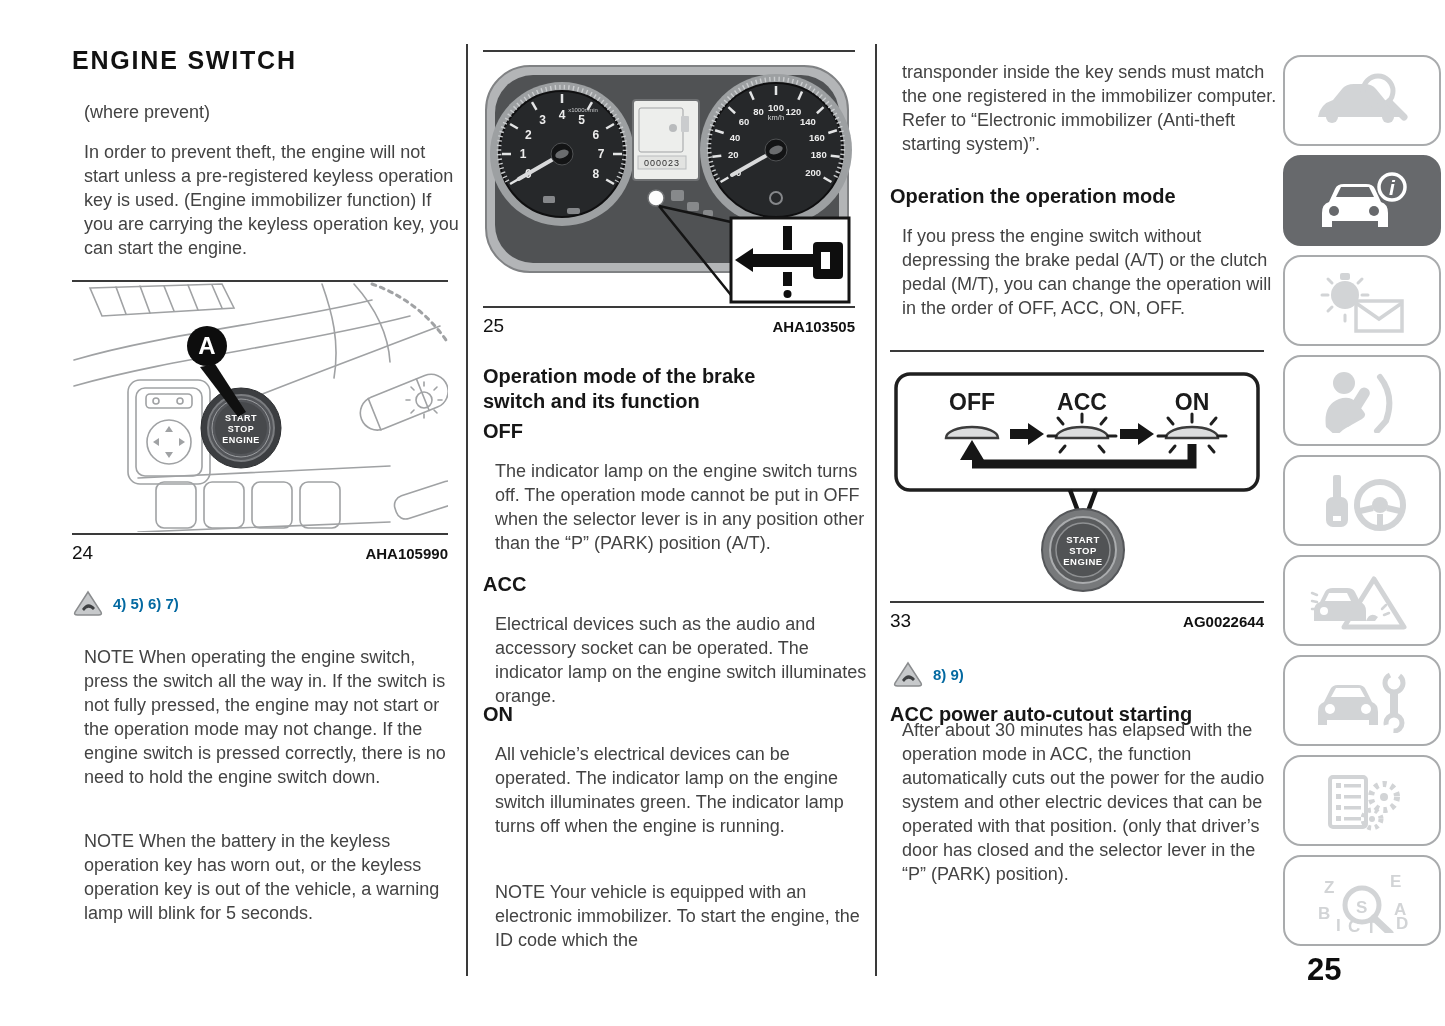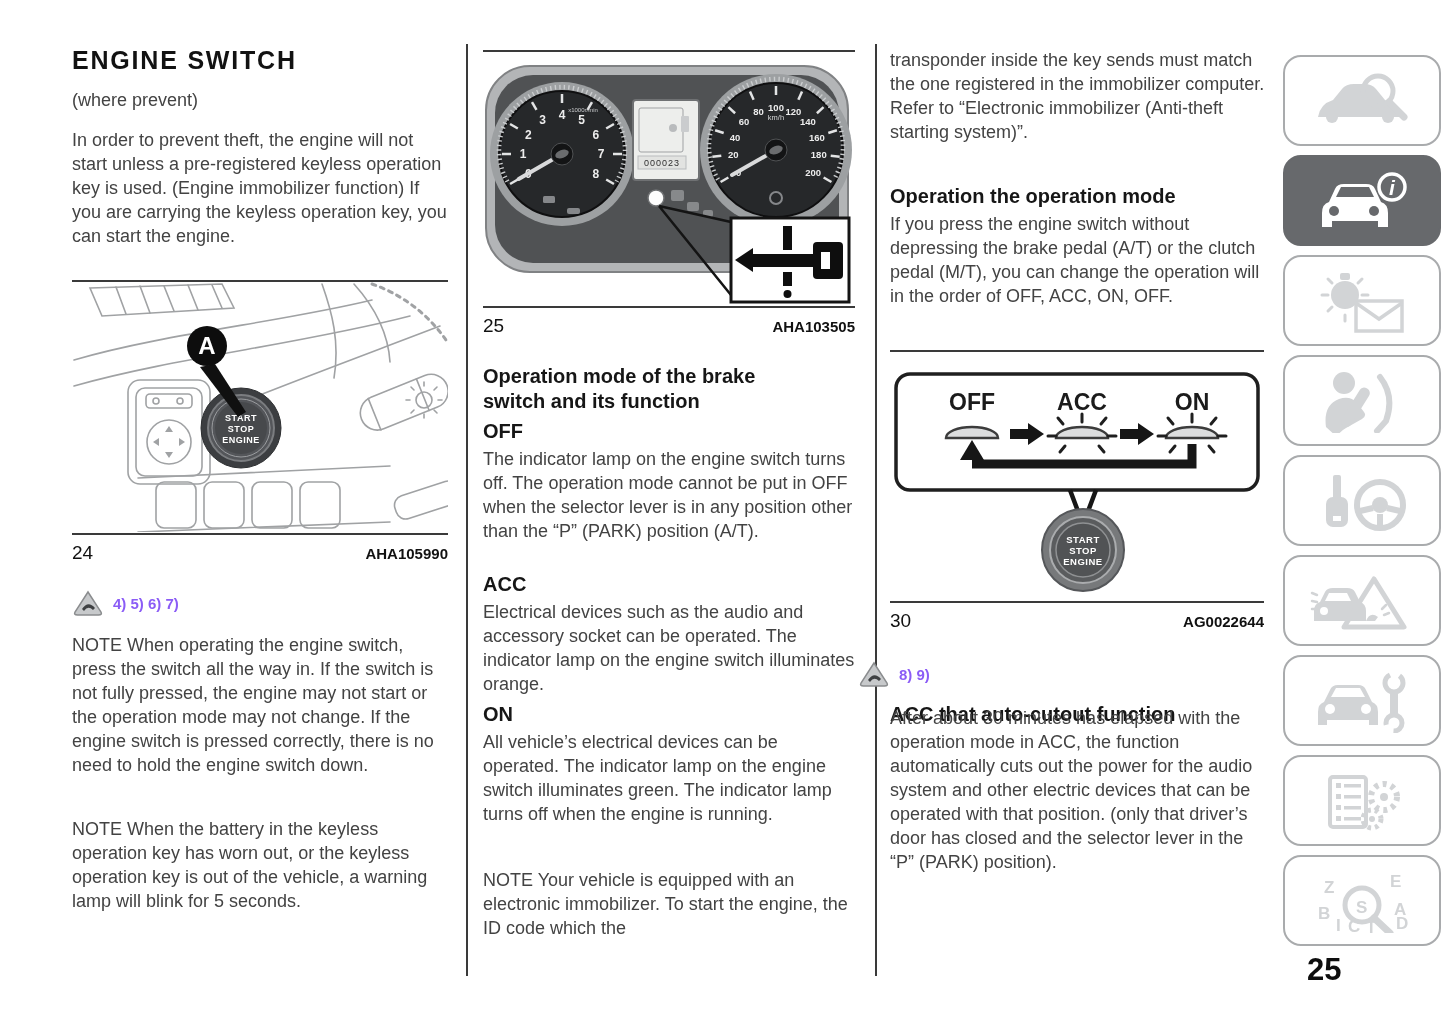--- a/index.html
+++ b/index.html
@@ -1,28 +1,28 @@
 <!DOCTYPE html>
 <html><head>
 <meta charset="utf-8">
 <style>
   html,body{margin:0;padding:0}
   body{width:1445px;height:1026px;position:relative;background:#fff;
        font-family:"Liberation Sans",sans-serif;color:#3f3f3f;overflow:hidden}
   .abs{position:absolute}
-  .body-p{font-size:18px;line-height:24px;color:#434343;margin:0}
+  .body-p{font-size:18px;line-height:24px;color:#434343;margin:12px}
   .h1{font-size:25px;font-weight:bold;color:#121212;letter-spacing:1.8px;margin:0}
   .h2{font-size:20px;font-weight:bold;color:#161616;margin:0;line-height:25px}
   .rule{border-top:2px solid #3a3a3a;height:0}
   .vline{width:2px;background:#3a3a3a;position:absolute}
   .cap{display:flex;justify-content:space-between;align-items:baseline}
   .cap .num{font-size:19px;color:#111}
   .cap .code{font-size:15px;font-weight:bold;color:#111}
   .warn-row{display:flex;align-items:center;gap:9px}
-  .warn-refs{font-size:15px;font-weight:bold;color:#8b5cf6}
+  .warn-refs{font-size:15px;font-weight:bold;color:#0369a1}
   .pageno{font-size:31px;font-weight:bold;color:#0e0e0e}
   .tab{position:absolute;left:1283px;width:158px;height:91px;border:2px solid #a9abad;
        border-radius:18px;background:#fff;display:flex;align-items:center;justify-content:center;
        box-sizing:border-box}
   .tab.active{background:#67696c;border-color:#67696c}
   .tico{fill:#d2d4d6}
   .tico-s{stroke:#d2d4d6;fill:none}
   .tcut{fill:#fff}
   .tletter{fill:#d2d4d6;font-weight:bold;font-size:17px}
   .tab.active .tico{fill:#ffffff}
@@ -246,32 +246,32 @@
     <circle cx="193" cy="180" r="41" fill="#77797b" stroke="#55575a" stroke-width="2"></circle>
     <circle cx="193" cy="180" r="33" fill="#5a5c5e" stroke="#aaacae" stroke-width="2"></circle>
     <circle cx="193" cy="180" r="27" fill="#515355" stroke="#8f9193" stroke-width="1.5"></circle>
     <text x="193" y="173" text-anchor="middle" font-size="9.5" font-weight="bold" fill="#fff" letter-spacing="0.5">START</text>
     <text x="193" y="184" text-anchor="middle" font-size="9.5" font-weight="bold" fill="#fff" letter-spacing="0.5">STOP</text>
     <text x="193" y="195" text-anchor="middle" font-size="9.5" font-weight="bold" fill="#fff" letter-spacing="0.5">ENGINE</text>
   </g>
 </svg>
 <div class="rule abs" style="left:890px;top:601px;width:374px"></div>
 <div class="cap abs" style="left:890px;top:610px;width:374px">
-  <span class="num">30</span>
+  <span class="num">33</span>
   <span class="code">AG0022644</span>
 </div>
 
-<div class="warn-row abs" style="left:858px;top:660px">
+<div class="warn-row abs" style="left:892px;top:660px">
   <svg width="32" height="28" viewBox="0 0 32 28">
     <path d="M16 3 L29 23 Q30.5 26 26.5 26 L5.5 26 Q1.5 26 3 23 Z" fill="#c7c9cb" stroke="#8a8c8e" stroke-width="1.5"></path>
     <path d="M10 20 q6 -9 13 -1 l-2 2 q-5 -5 -9 1 z" fill="#3f4143"></path>
   </svg>
   <span class="warn-refs">8) 9)</span>
 </div>
-<h2 class="h2 abs" style="left:890px;top:702px">ACC that auto-cutout function</h2>
+<h2 class="h2 abs" style="left:890px;top:702px">ACC power auto-cutout starting</h2>
 <p class="body-p abs" style="left:890px;top:706px;width:377px">After about 30 minutes has elapsed with the operation mode in ACC, the function automatically cuts out the power for the audio system and other electric devices that can be operated with that position. (only that driver’s door has closed and the selector lever in the “P” (PARK) position).</p>
 
 <div class="tab" style="top:55px">
   <svg width="104" height="64" viewBox="0 0 104 64">
     <path class="tico" d="M8 48 q2-13 15-17 l9-11 q4-5 12-5 h10 q8 0 12 5 l9 11 q13 4 15 17 z"></path>
     <circle class="tico" cx="22" cy="48" r="6"></circle>
       <circle class="tico" cx="78" cy="48" r="6"></circle>
     <circle class="tico-s" cx="68" cy="22" r="15" stroke-width="5"></circle>
     <line class="tico-s" x1="79" y1="33" x2="94" y2="48" stroke-width="7" stroke-linecap="round"></line>
   </svg>

